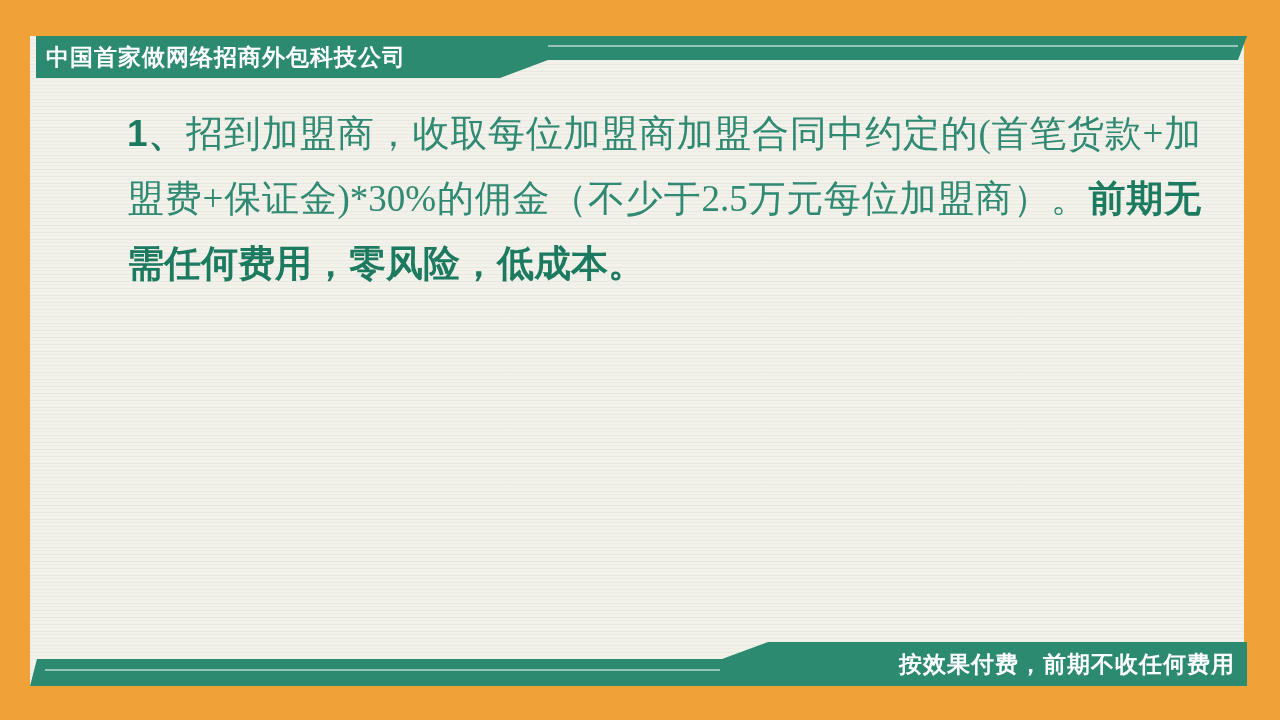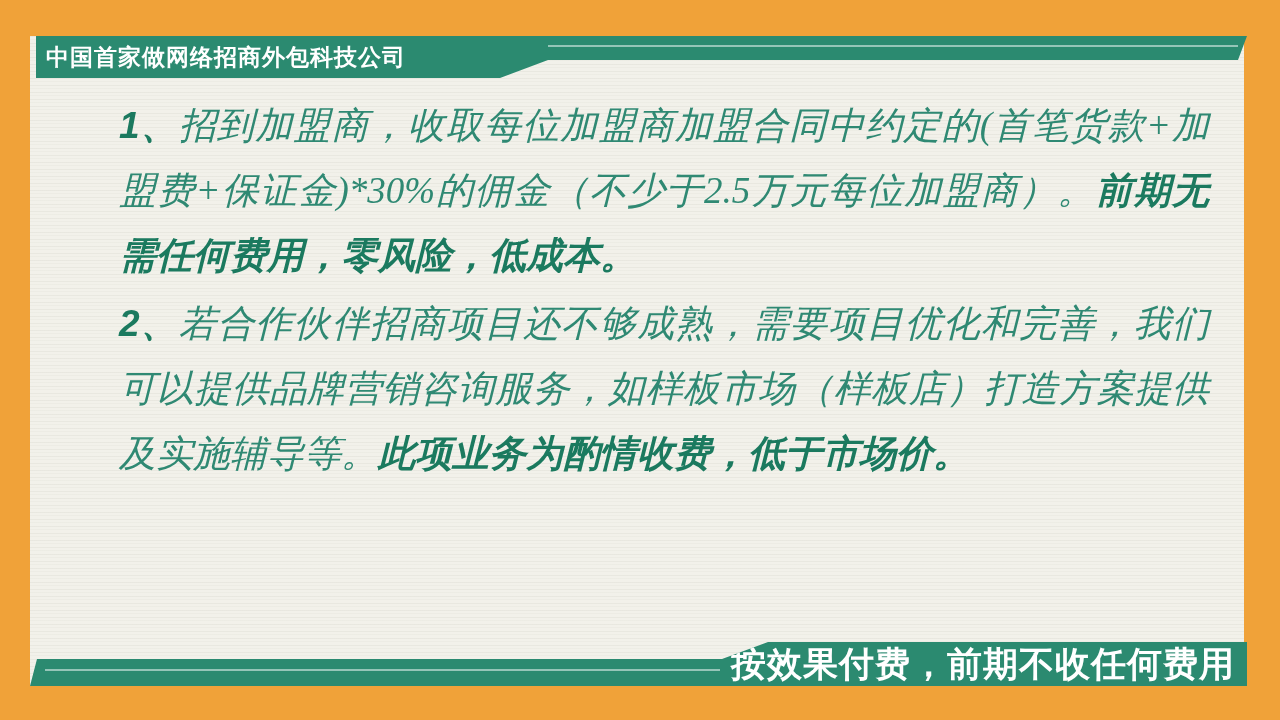--- a/index.html
+++ b/index.html
@@ -49,34 +49,34 @@
     position:absolute;left:30px;top:642px;width:1217px;height:44px;
     background:var(--green);
     clip-path:polygon(7px 17px,692px 17px,738px 0px,1217px 0px,1217px 44px,0px 44px);
   }
   .bottom-banner .accent-line{
     position:absolute;left:15px;top:27px;width:675px;height:2px;
     background:var(--banner-line);
   }
   .footer-label{
     position:absolute;right:12px;top:0;height:56px;line-height:44px;
-    color:#ffffff;font-size:35px;font-weight:600;letter-spacing:1px;
+    color:#ffffff;font-size:23px;font-weight:600;letter-spacing:1px;
     font-family:"Liberation Sans",sans-serif;
   }
 
   
   .content{
     position:absolute;left:116px;top:90px;width:1096px;
     font-family:"Liberation Serif","DejaVu Serif",serif;
     font-size:37px;line-height:65px;
     color:var(--text-regular);
     text-align:justify;
     text-justify:inter-character;
   }
-  .content p{margin:3px;font-style:italic;}
+  .content p{margin:11px;}
   .seg{color:var(--text-regular);}
   .seg.bold{color:var(--text-bold);font-weight:bold;}
   .seg.num{
     font-family:"Liberation Sans",sans-serif;
     font-weight:bold;color:var(--text-bold);
   }
 </style>
 </head>
 <body>
 
@@ -84,21 +84,20 @@
 
   <div class="paper"></div>
 
   <div class="top-banner">
     <div class="accent-line"></div>
     <div class="header-title">中国首家做网络招商外包科技公司</div>
   </div>
 
   <div class="content">
       <p><span class="seg bold num">1、</span><span class="seg">招到加盟商，收取每位加盟商加盟合同中约定的(首笔货款+加盟费+保证金)*30%的佣金（不少于2.5万元每位加盟商）。</span><span class="seg bold">前期无需任何费用，零风险，低成本。</span></p>
-      <p><span class="seg bold num">2、</span><span class="seg">若合作伙伴招商项目还不够成熟，需要项目优化和完善，我们可以提供品牌营销咨询服务，如样板市场（样板店）打造方案提供及实施辅导等。</span><span class="seg bold">此项业务为酌情收费，低于市场价。</span></p>
     </div>
 
   <div class="bottom-banner">
     <div class="accent-line"></div>
     <div class="footer-label">按效果付费，前期不收任何费用</div>
   </div>
 
 </div>
 
 </body></html>

